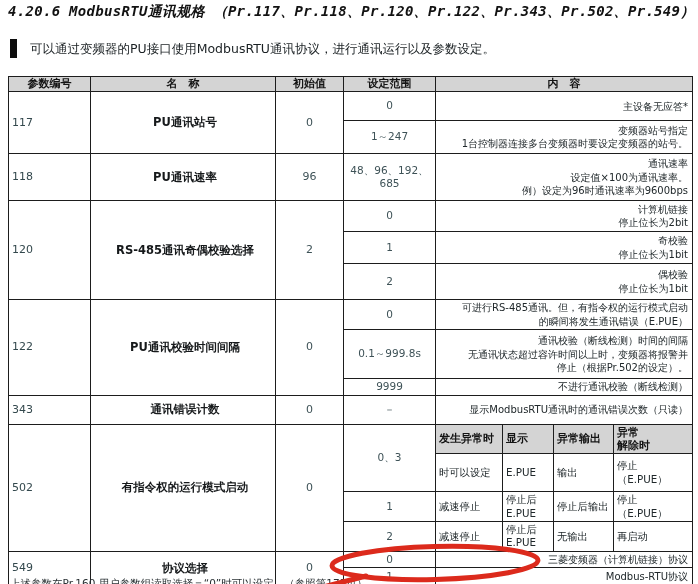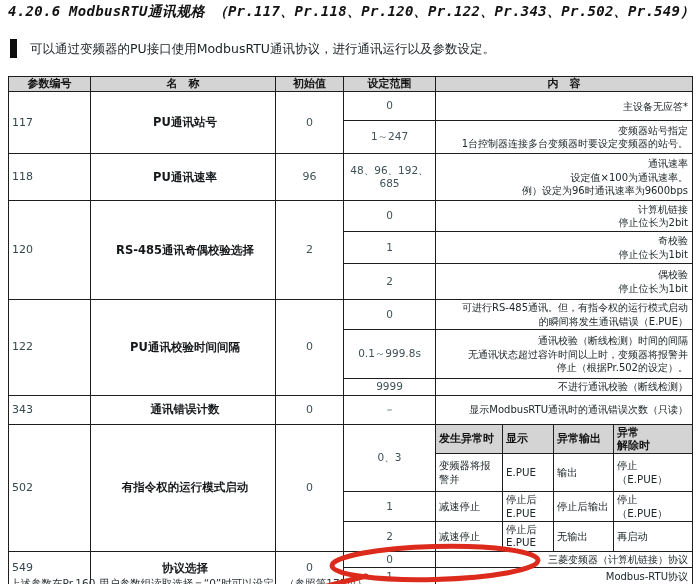--- a/index.html
+++ b/index.html
@@ -152,21 +152,21 @@
       <td class="name" rowspan="4">有指令权的运行模式启动</td>
       <td class="initial" rowspan="4">0</td>
       <td class="range" rowspan="2">0、3</td>
       <th class="nhdr">发生异常时</th>
       <th class="nhdr">显示</th>
       <th class="nhdr">异常输出</th>
       <th class="nhdr">异常
 解除时</th>
     </tr>
     <tr style="height:38px">
-      <td class="nested">变频器将报警并</td>
+      <td class="nested">时可以设定</td>
       <td class="nested">E.PUE</td>
       <td class="nested">输出</td>
       <td class="nested">停止
 （E.PUE）</td>
     </tr>
     <tr style="height:28px">
       <td class="range">1</td>
       <td class="nested">减速停止</td>
       <td class="nested">停止后
 E.PUE</td>

